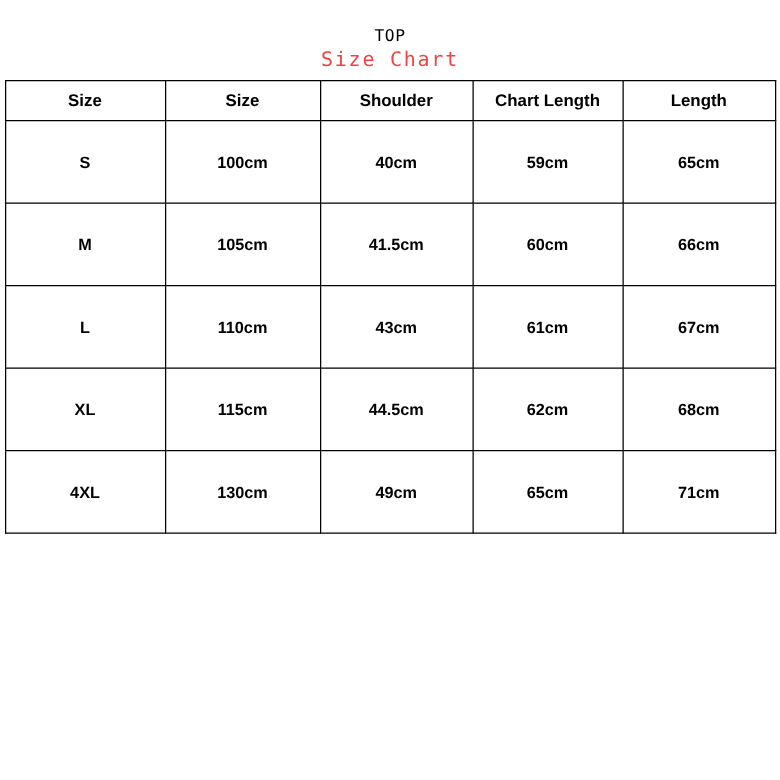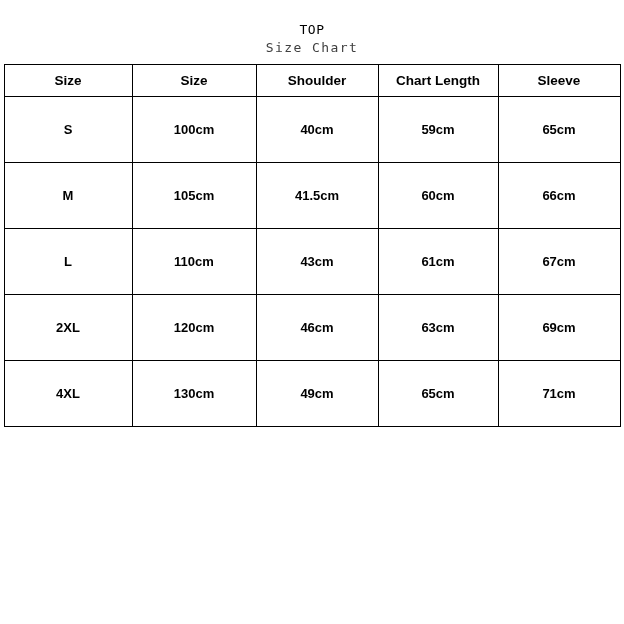--- a/index.html
+++ b/index.html
@@ -27,24 +27,24 @@
   }
   .title-top {
     font-family: "DejaVu Sans Mono", monospace;
     font-size: 13px;
     letter-spacing: 0.5px;
     line-height: 16px;
     color: #000;
   }
   .title-sub {
     font-family: "DejaVu Sans Mono", monospace;
-    font-size: 13px;
+    font-size: 16px;
     letter-spacing: 1.4px;
     line-height: 18px;
-    color: #404040;
+    color: #ef4444;
     margin-top: 1px;
   }
   table.size-chart {
     border-collapse: collapse;
     width: 616px;
     margin: 7px auto 0 auto;
     table-layout: fixed;
   }
   table.size-chart th,
   table.size-chart td {
@@ -85,21 +85,21 @@
       <col class="c-shoulder">
       <col class="c-sleeve">
       <col class="c-length">
     </colgroup>
     <thead>
       <tr>
         <th>Size</th>
         <th>Size</th>
         <th>Shoulder</th>
         <th>Chart Length</th>
-        <th>Sleeve</th>
+        <th>Length</th>
       </tr>
     </thead>
     <tbody>
       <tr>
         <td>S</td>
         <td>100cm</td>
         <td>40cm</td>
         <td>59cm</td>
         <td>65cm</td>
       </tr>
@@ -111,25 +111,25 @@
         <td>66cm</td>
       </tr>
       <tr>
         <td>L</td>
         <td>110cm</td>
         <td>43cm</td>
         <td>61cm</td>
         <td>67cm</td>
       </tr>
       <tr>
-        <td>2XL</td>
-        <td>120cm</td>
-        <td>46cm</td>
-        <td>63cm</td>
-        <td>69cm</td>
+        <td>XL</td>
+        <td>115cm</td>
+        <td>44.5cm</td>
+        <td>62cm</td>
+        <td>68cm</td>
       </tr>
       <tr>
         <td>4XL</td>
         <td>130cm</td>
         <td>49cm</td>
         <td>65cm</td>
         <td>71cm</td>
       </tr>
     </tbody>
   </table>

